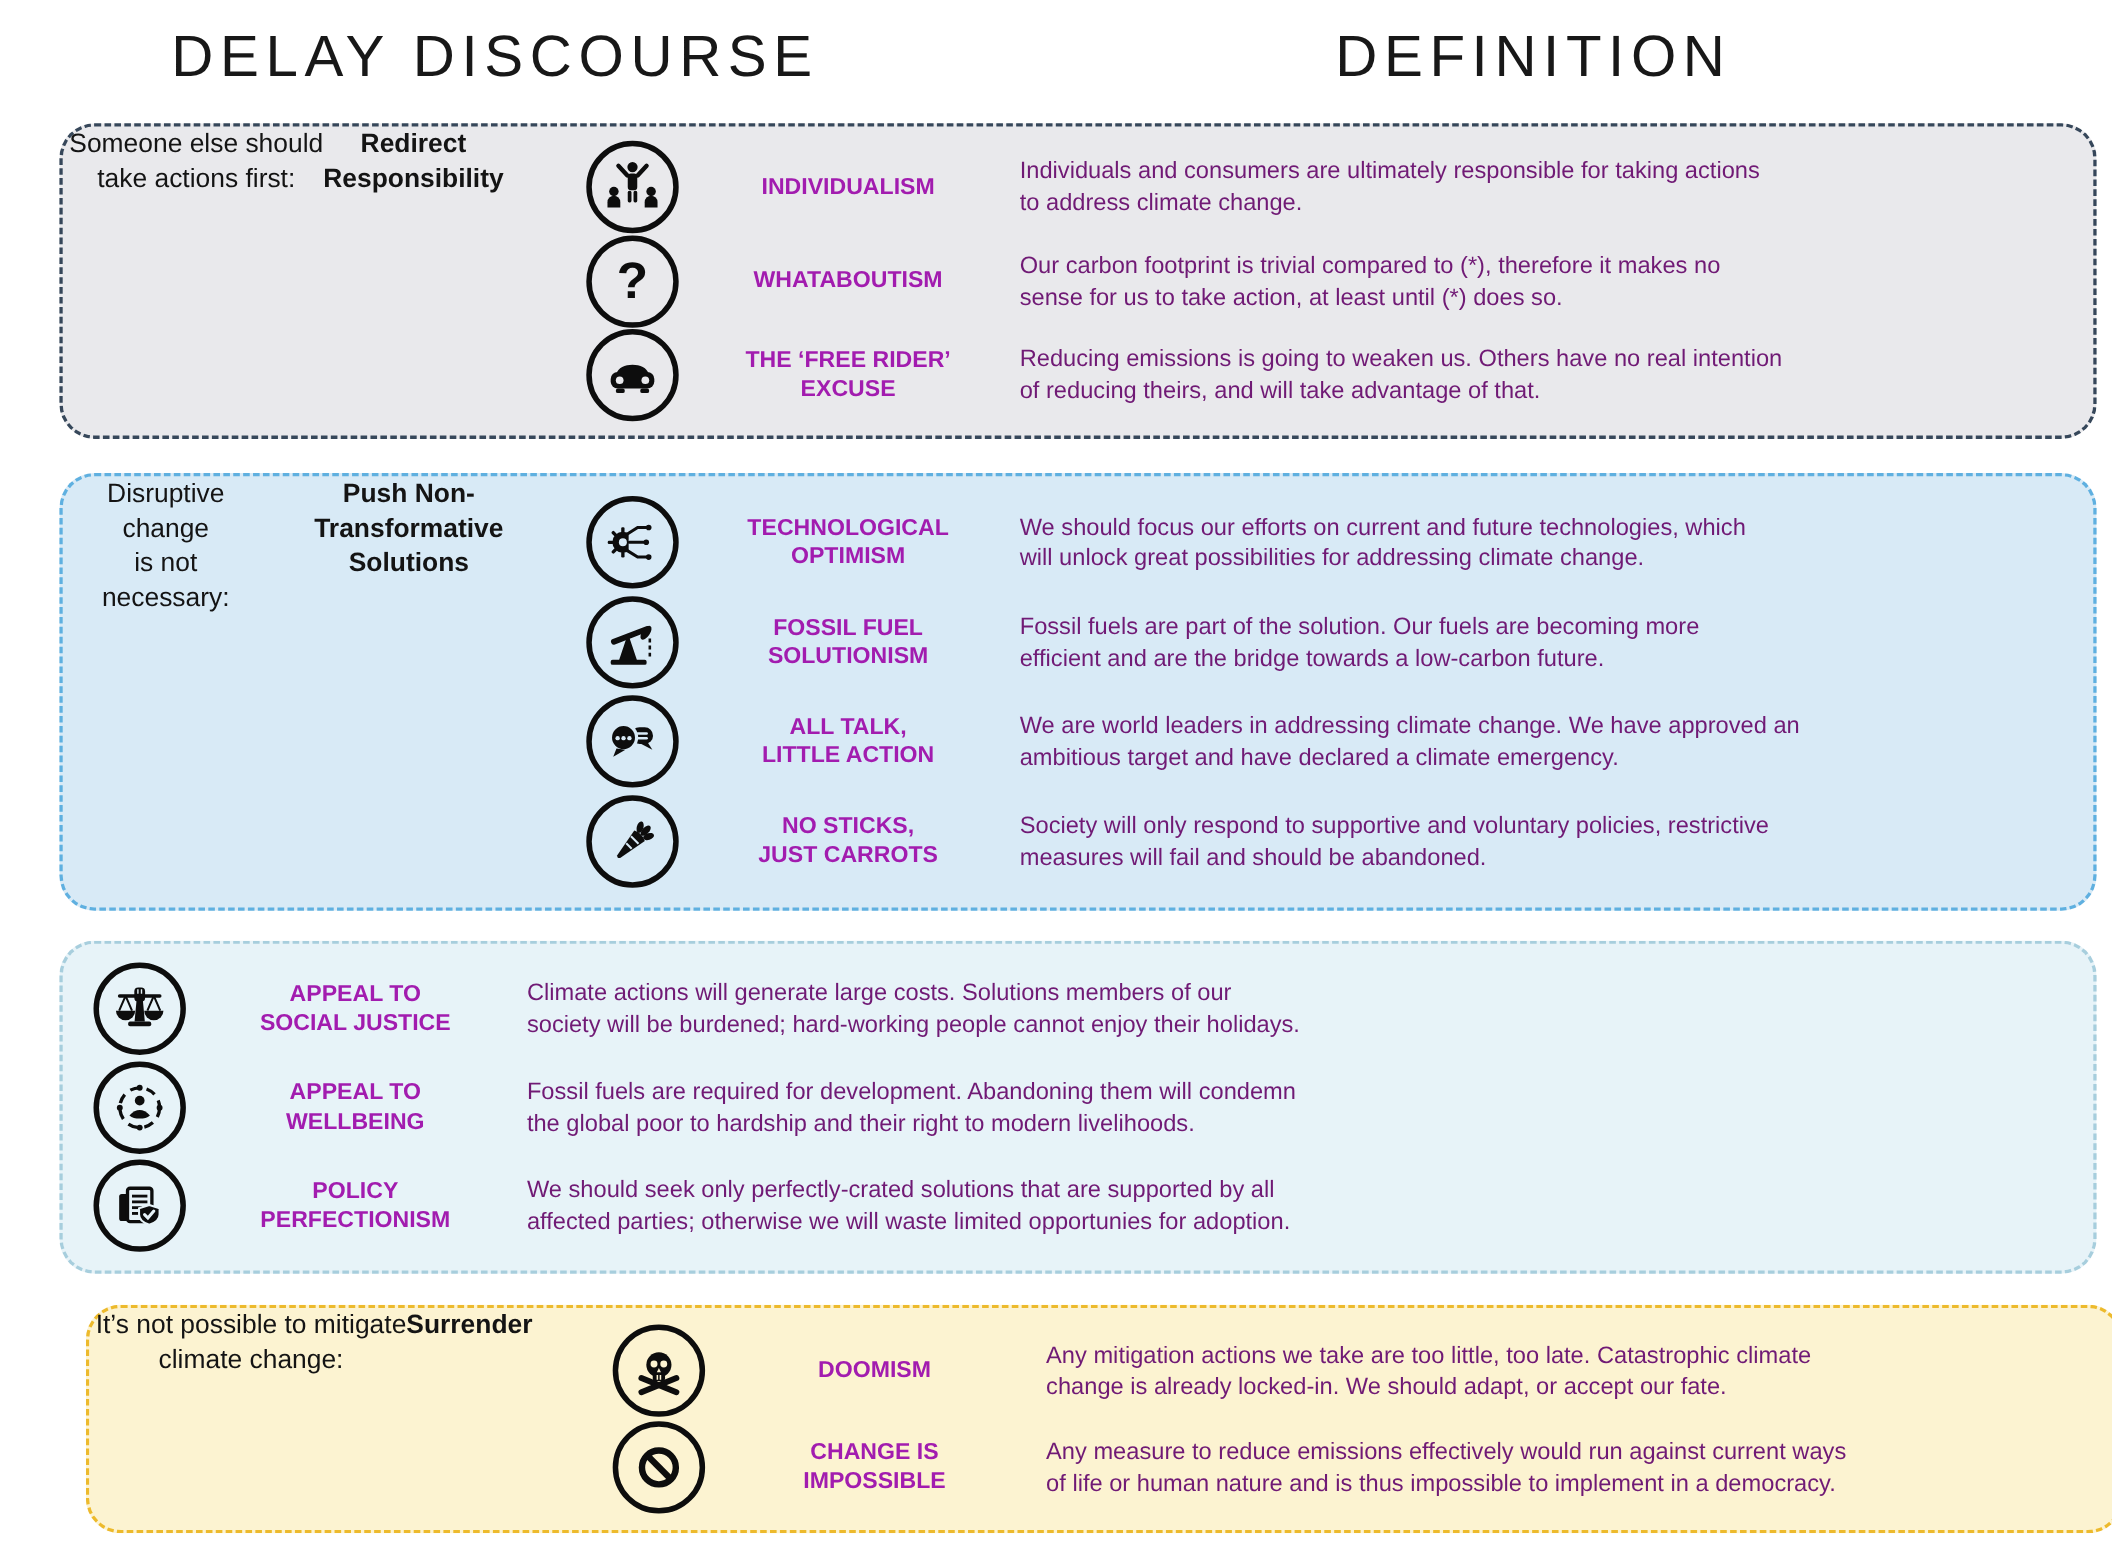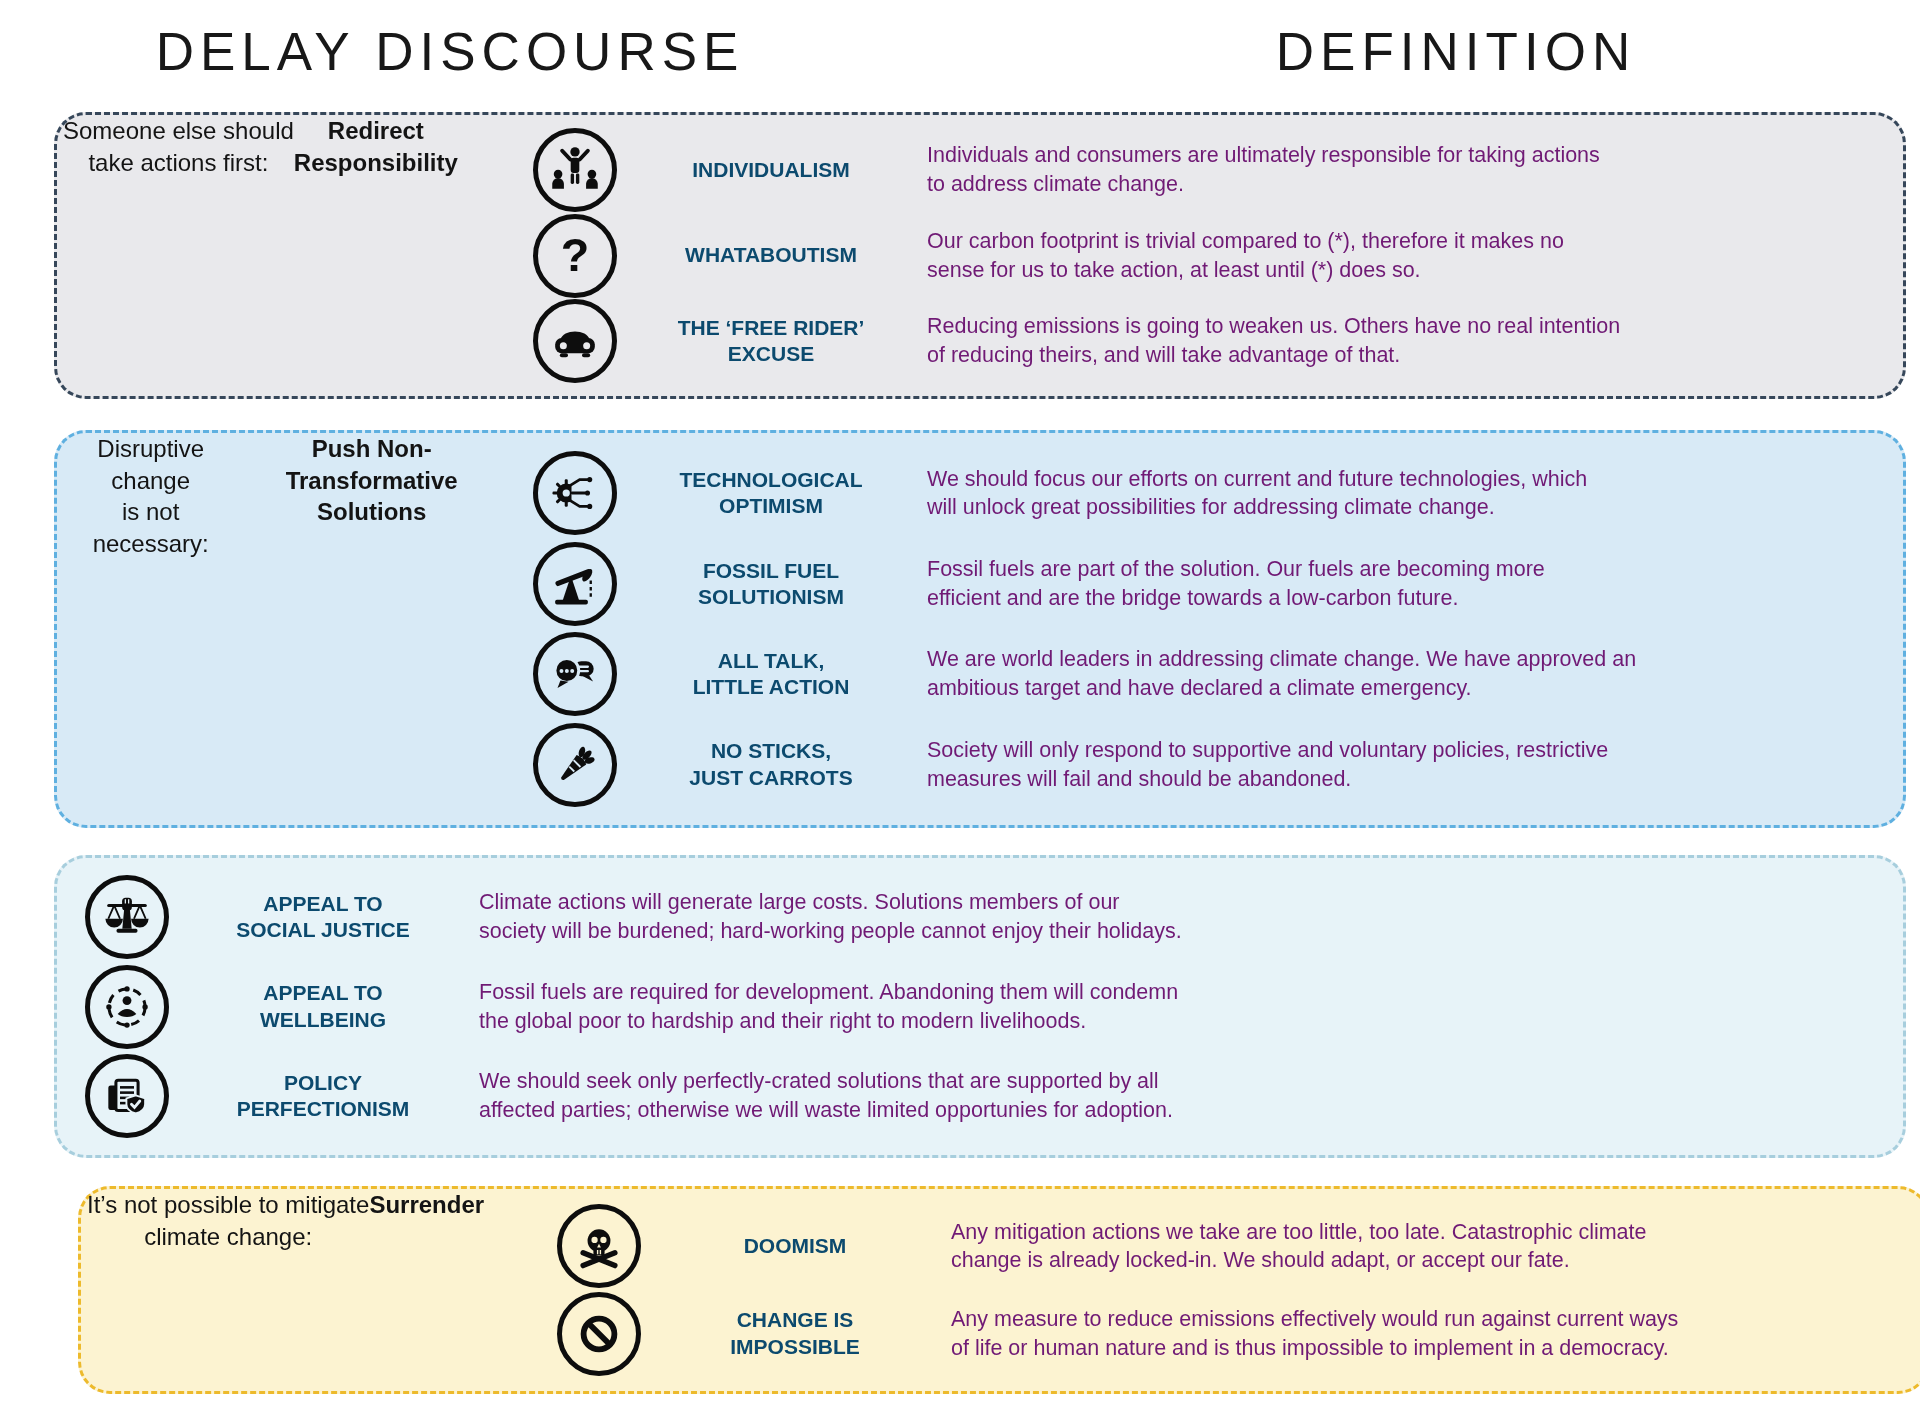--- a/index.html
+++ b/index.html
@@ -2,21 +2,21 @@
 <html><head>
 <meta charset="utf-8">
 <style>
   html,body{margin:0;padding:0;background:#ffffff;}
   .page{position:relative;width:1920px;height:1420px;background:#ffffff;
         font-family:"Liberation Sans", sans-serif;color:#1a1a1a;overflow:hidden;}
 
   .title{position:absolute;top:16px;height:72px;line-height:72px;text-align:center;
          font-size:53px;letter-spacing:6px;font-weight:400;color:#181818;}
   #t-left{left:0;width:900px;}
-  #t-right{left:1006px;width:900px;}
+  #t-right{left:944px;width:900px;}
 
   .card{position:absolute;left:54px;width:1852px;border-radius:32px;
         border:3px dashed;box-sizing:border-box;display:flex;}
   .c1{top:112px;height:287px;background:#e9e9ec;border-color:#36475a;}
   .c2{top:430px;height:398px;background:#d8eaf6;border-color:#5fb0e0;}
   .c3{top:855px;height:303px;background:#e7f3f8;border-color:#a7cedd;}
   .c4{top:1186px;height:208px;background:#fcf3d1;border-color:#edba2c;margin-left:24px;}
 
   .card-label{width:448px;display:flex;flex-direction:row;
               text-align:center;font-size:24px;line-height:1.32;color:#141414;padding-left:6px;box-sizing:border-box;}
@@ -24,21 +24,21 @@
   .label-bold{white-space:pre-line;font-weight:700;}
 
   .card-rows{flex:1;display:flex;flex-direction:column;justify-content:space-evenly;
              padding:12px 0;}
   .row{display:flex;align-items:center;}
   .icon-wrap{width:140px;display:flex;justify-content:center;flex:0 0 140px;}
   .icon-circle{width:84px;height:84px;border:5px solid #0d0d0d;border-radius:50%;
                box-sizing:border-box;display:flex;align-items:center;justify-content:center;background:transparent;}
   .icon-circle svg{width:56px;height:56px;display:block;}
   .term{width:252px;flex:0 0 252px;text-align:center;font-weight:700;font-size:21px;
-        line-height:1.25;white-space:pre-line;color:#0c4a6e;}
+        line-height:1.25;white-space:pre-line;color:#a21caf;}
   .definition{flex:1;font-size:21.5px;line-height:1.34;color:#701a75;
               padding:0 22px 0 30px;white-space:pre-line;}
 </style>
 </head>
 <body>
 
 <div class="page">
 
   <div class="title" id="t-left">DELAY DISCOURSE</div>
   <div class="title" id="t-right">DEFINITION</div>

